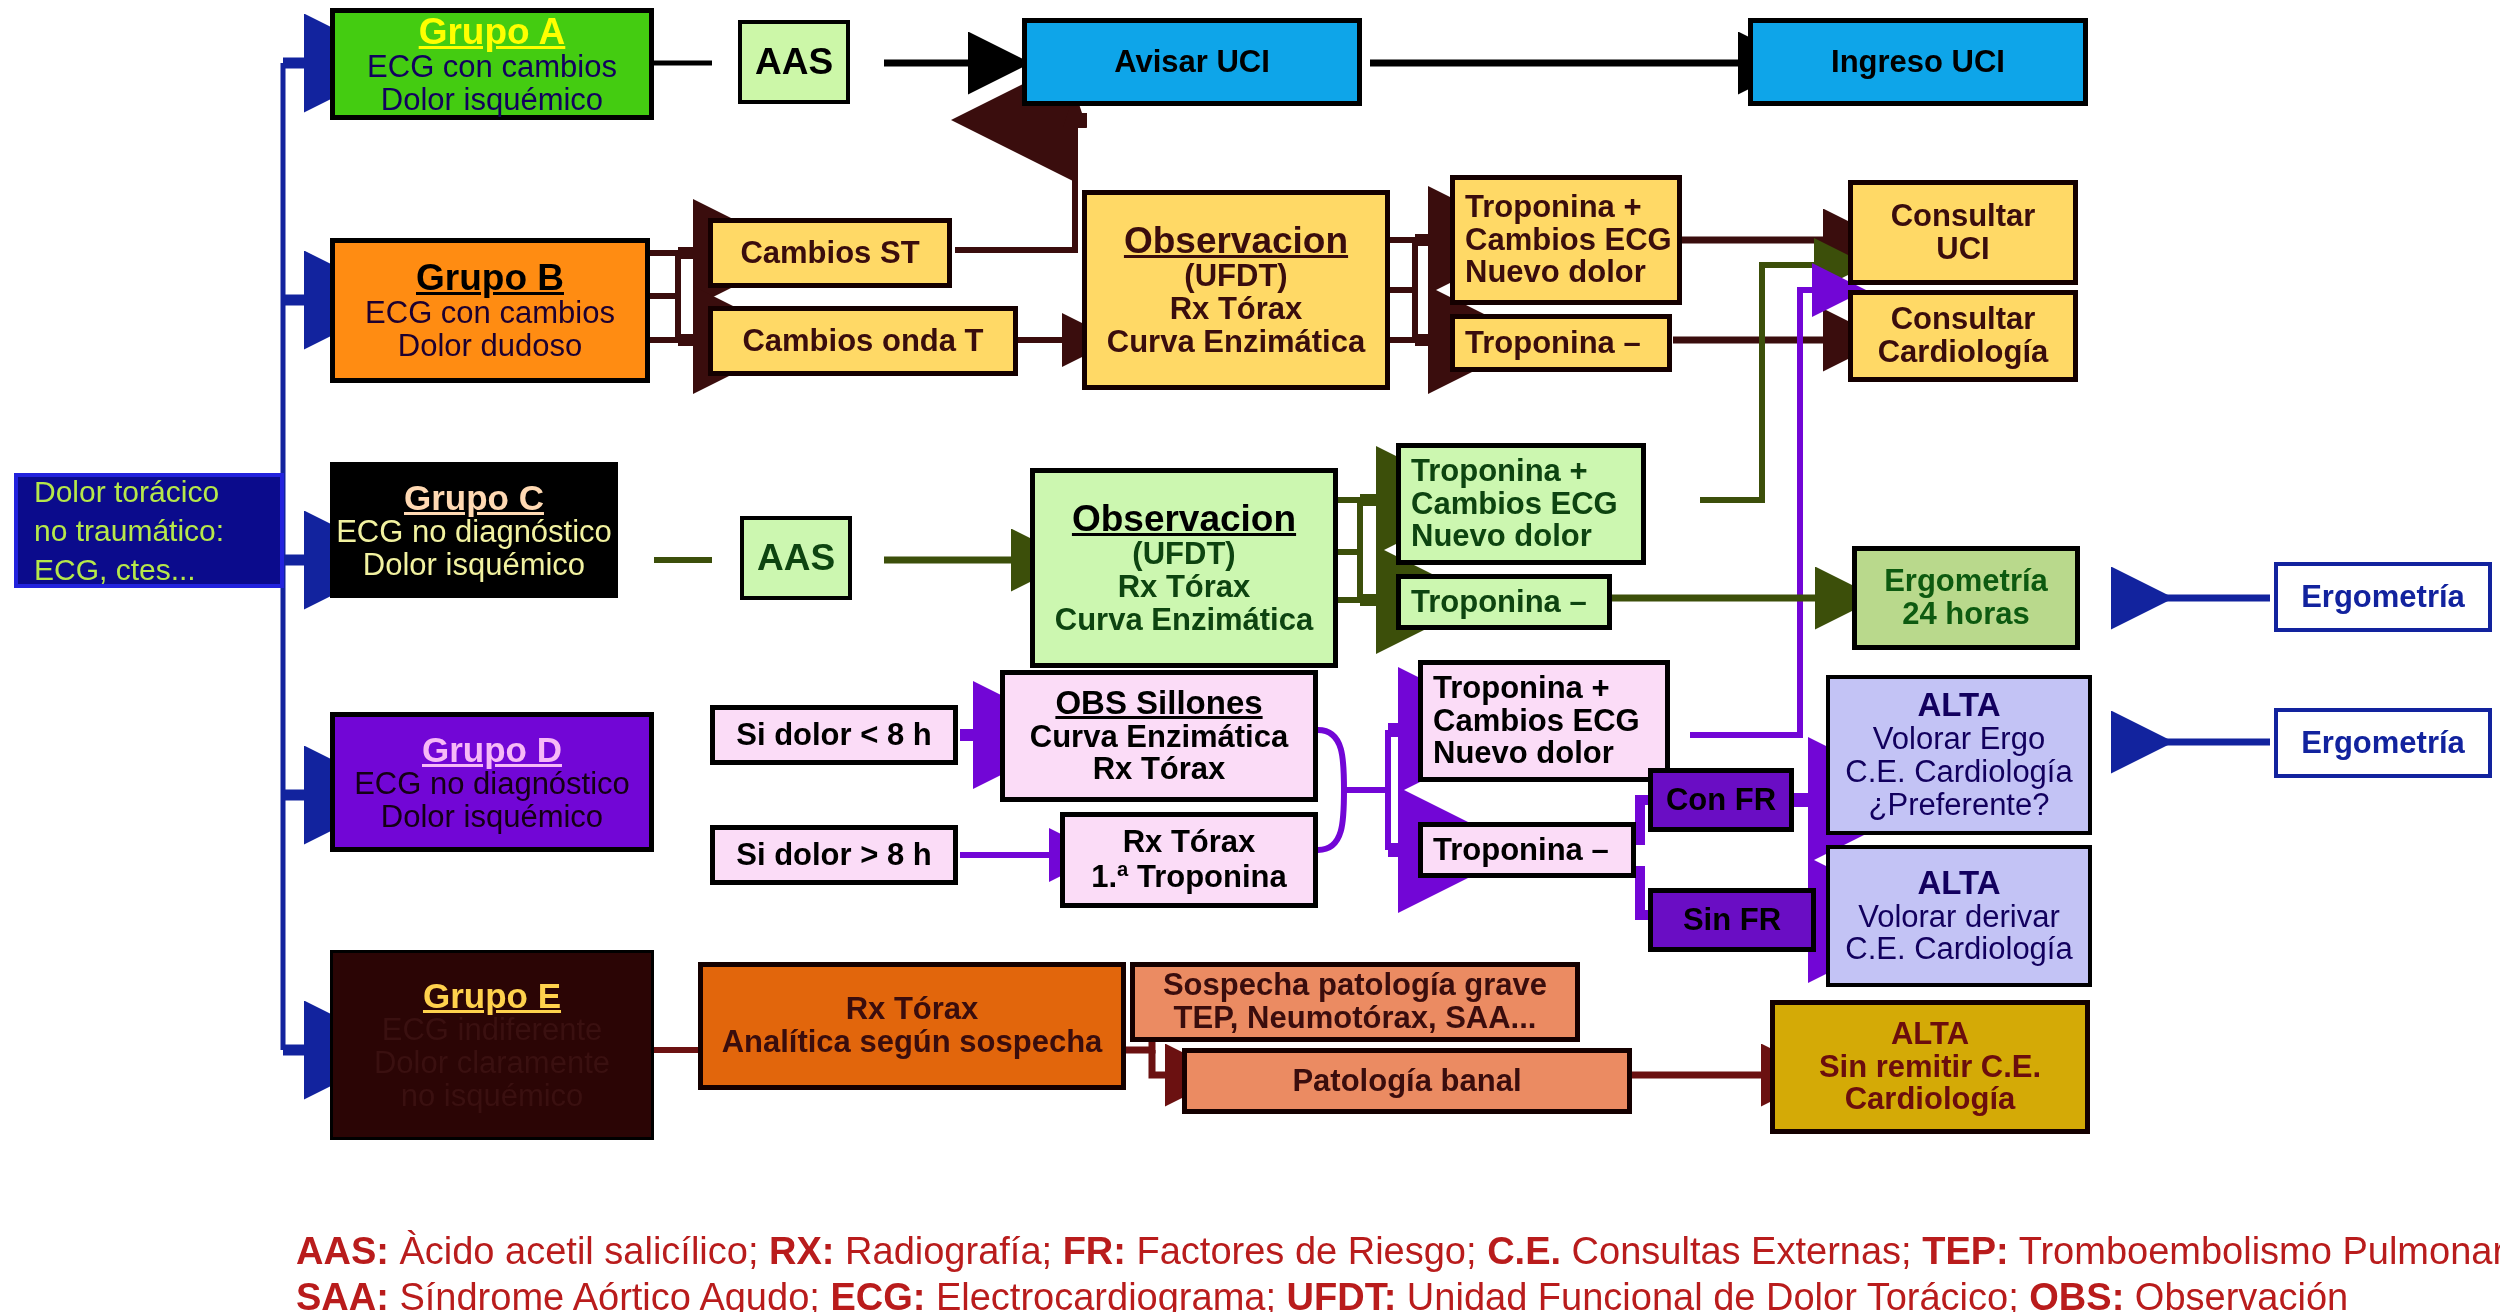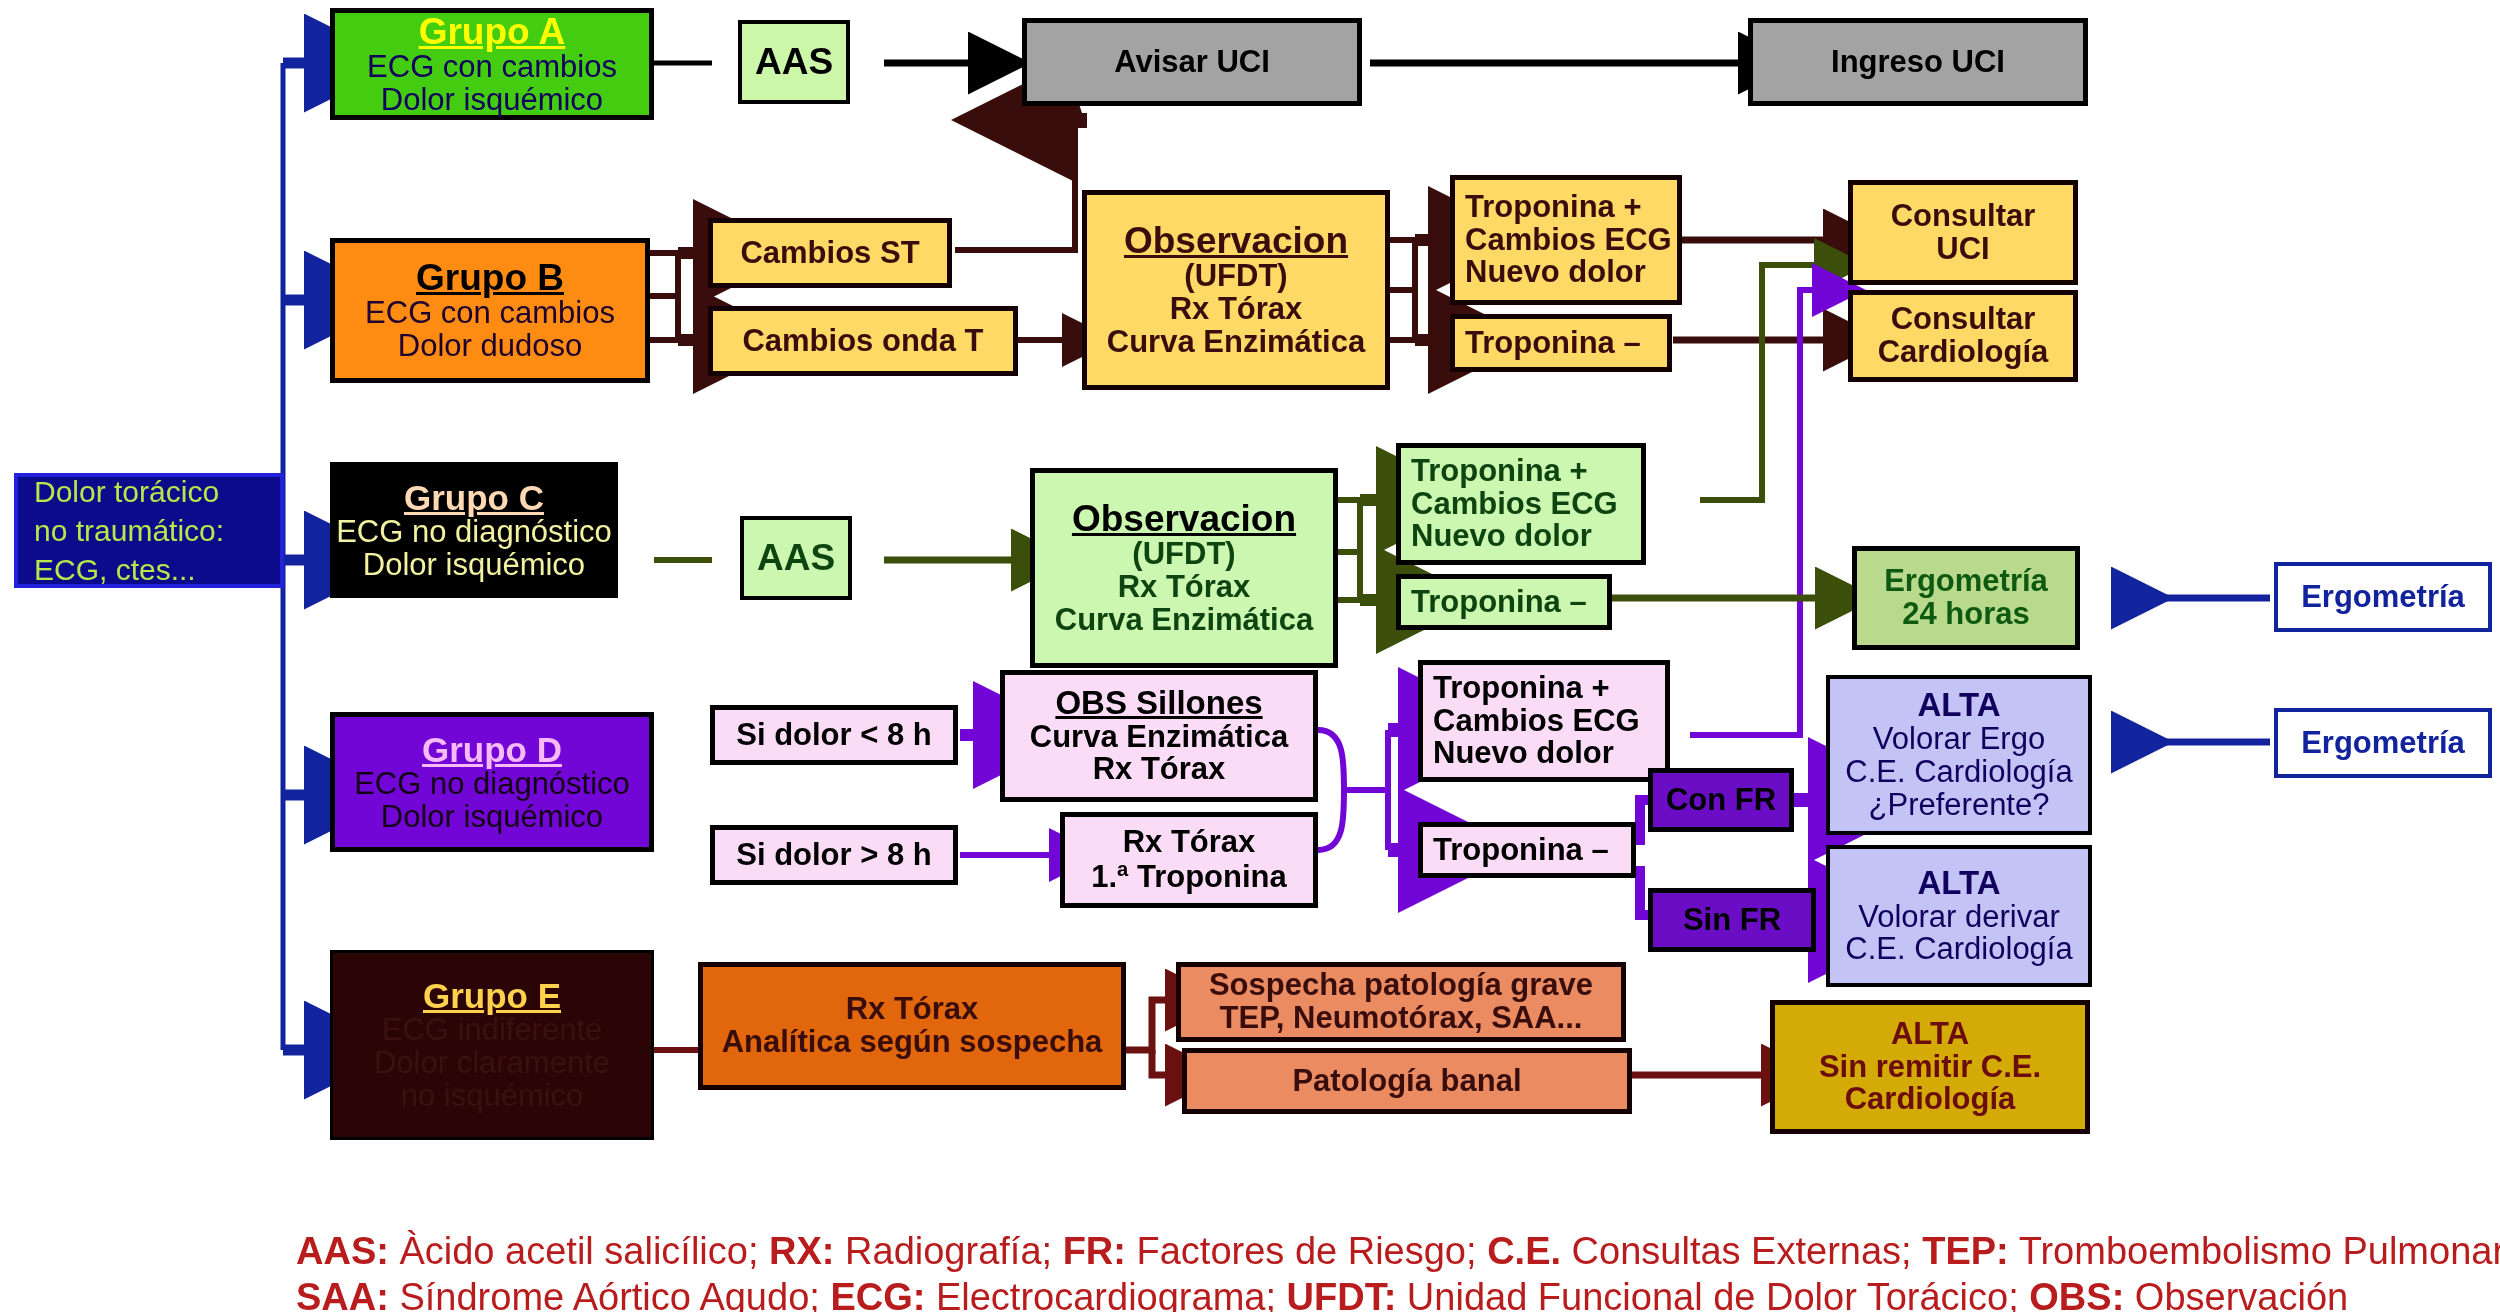--- a/index.html
+++ b/index.html
@@ -14,21 +14,21 @@
   .node .ln{display:block;white-space:nowrap;}
   .ttl{font-weight:bold;text-decoration:underline;}
 
   
   .start{background:#0b0b8c;border:4px solid #2222dd;color:#b6e84a;
          font-size:30px;align-items:flex-start;padding-left:16px;line-height:1.3;}
 
   
   .grpA{background:#44cc11;color:#12005e;font-size:31px;text-align:right;}
   .grpA .ttl{color:#ffff00;font-size:37px;}
-  .limeA{background:#a3a3a3;color:#000;font-weight:bold;font-size:31px;border:5px solid #000;}
+  .limeA{background:#0ea5e9;color:#000;font-weight:bold;font-size:31px;border:5px solid #000;}
   .aasA{background:#ccf7a8;color:#000;font-weight:bold;font-size:37px;border:4px solid #000;}
 
   
   .grpB{background:#ff8c12;color:#1d0030;font-size:31px;}
   .grpB .ttl{color:#000;font-size:37px;}
   .gold{background:#ffd966;color:#3a0d0d;font-weight:bold;font-size:31px;border:5px solid #140000;}
   .gold .ttl{font-size:37px;color:#3a0d0d;}
 
   
   .grpC{background:#000000;font-size:31px;color:#f2f2a0;border:3px solid #000;}
@@ -304,21 +304,21 @@
 <div class="node grpE" style="left:330px;top:950px;width:324px;height:190px;">
   <span class="ln ttl">Grupo E</span>
   <span class="ln">ECG indiferente</span>
   <span class="ln">Dolor claramente</span>
   <span class="ln">no isquémico</span>
 </div>
 <div class="node orng" style="left:698px;top:962px;width:428px;height:128px;">
   <span class="ln">Rx Tórax</span>
   <span class="ln">Analítica según sospecha</span>
 </div>
-<div class="node salmon" style="left:1176px;top:962px;width:450px;height:80px;">
+<div class="node salmon" style="left:1130px;top:962px;width:450px;height:80px;">
   <span class="ln">Sospecha patología grave</span>
   <span class="ln">TEP, Neumotórax, SAA...</span>
 </div>
 <div class="node salmon" style="left:1182px;top:1048px;width:450px;height:66px;">
   <span class="ln">Patología banal</span>
 </div>
 <div class="node gold2" style="left:1770px;top:1000px;width:320px;height:134px;">
   <span class="ln">ALTA</span>
   <span class="ln">Sin remitir C.E.</span>
   <span class="ln">Cardiología</span>

